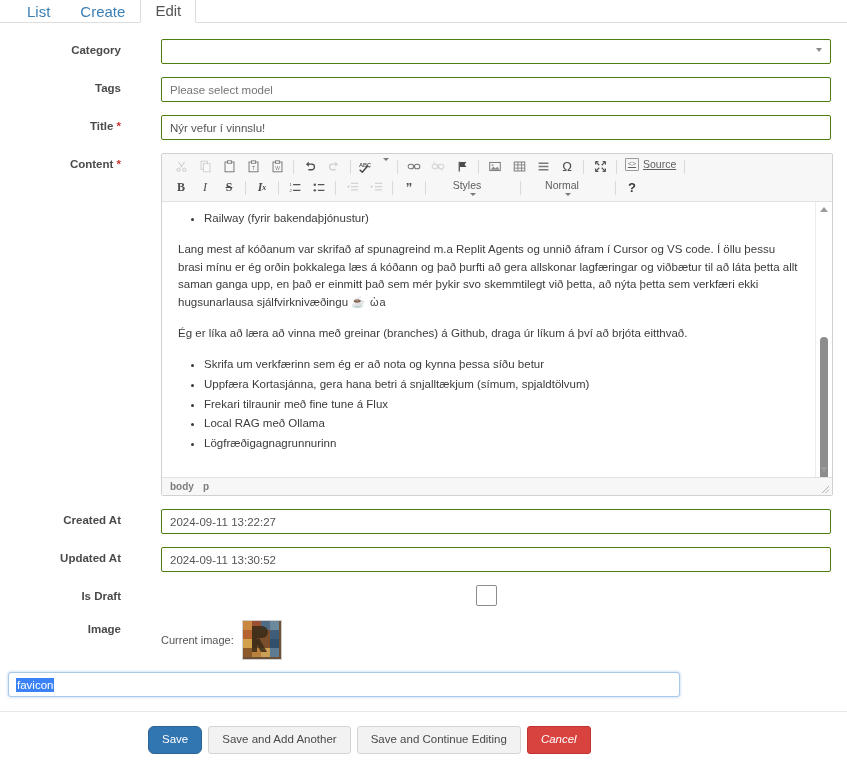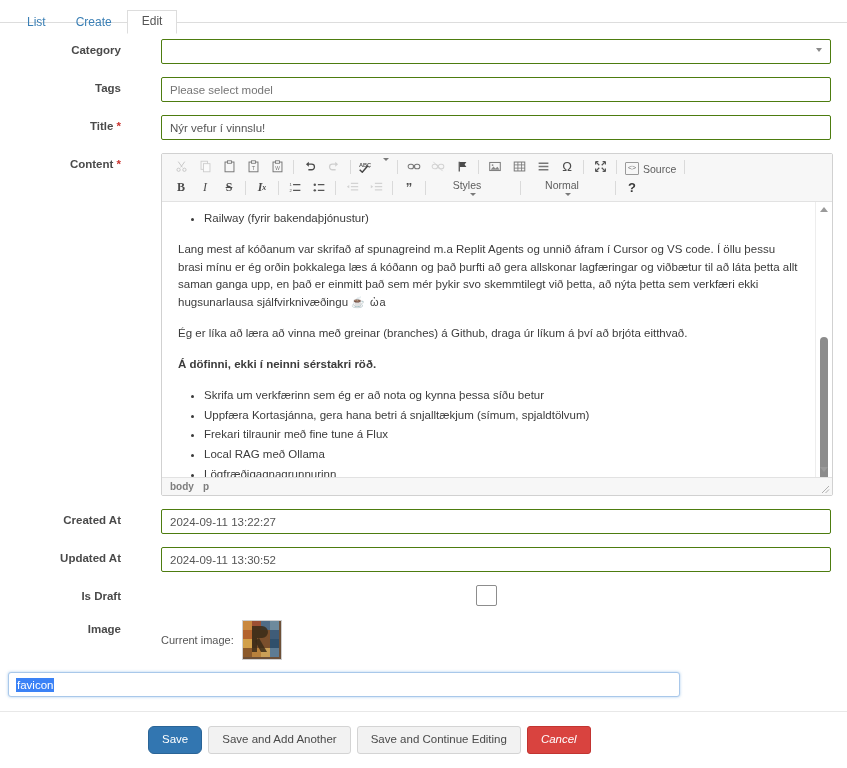--- a/index.html
+++ b/index.html
@@ -6,23 +6,23 @@
   body{
     width:847px;height:768px;overflow:hidden;
     background:#ffffff;
     font-family:"Liberation Sans", sans-serif;
     font-size:12px;color:#333;
     -webkit-font-smoothing:antialiased;
   }
   
   .tabs{display:flex;align-items:flex-end;height:22px;border-bottom:1px solid #ddd;padding-left:12px;}
   .tab{
-    padding:3px 14px 4px;font-size:12px;color:#3a7fb5;
+    padding:3px 14px 4px;font-size:15px;color:#3a7fb5;
     border:1px solid transparent;border-bottom:none;cursor:pointer;
-    line-height:15px;position:relative;top:12px;background:transparent;
+    line-height:15px;position:relative;top:1px;background:transparent;
   }
   .tab.active{color:#555;background:#fff;border-color:#ddd;border-bottom:1px solid #fff;cursor:default;}
   
   .form{padding-top:16px;}
   .row{display:flex;align-items:flex-start;margin-bottom:13px;gap:26px;}
   .lbl{
     width:135px;text-align:right;padding-right:14px;padding-top:5px;
     font-size:11.5px;font-weight:bold;color:#4a4a4a;box-sizing:border-box;flex:none;
   }
   .req{color:#c9302c;font-weight:bold;}
@@ -60,21 +60,21 @@
   }
   .tb-combo .cv{padding-right:12px;}
   .tb-combo .cc{width:0;height:0;border-left:3px solid transparent;border-right:3px solid transparent;border-top:3.5px solid #7a7a7a;}
   .tb-btn.bold{font-weight:bold;font-size:12px;color:#4c4c4c;font-family:"Liberation Serif",serif;}
   .tb-btn.ital{font-style:italic;font-size:12px;color:#4c4c4c;font-family:"Liberation Serif",serif;}
   .tb-btn.strike{text-decoration:line-through;font-weight:bold;font-size:12px;color:#4c4c4c;font-family:"Liberation Serif",serif;}
   .tb-btn.sub{font-style:italic;font-weight:bold;font-size:12px;color:#4c4c4c;font-family:"Liberation Serif",serif;}
   .tb-btn.omega{font-size:13px;color:#4c4c4c;}
   .tb-btn.quote{font-weight:bold;font-size:13px;color:#4c4c4c;}
   .tb-btn.help{font-weight:bold;font-size:13px;color:#3a3a3a;}
-  .tb-src{display:inline-flex;align-items:flex-end;gap:4px;font-size:10.5px;color:#5d5d5d;padding:0 4px;height:17px;cursor:pointer;}
+  .tb-src{display:inline-flex;align-items:flex-start;gap:4px;font-size:10.5px;color:#5d5d5d;padding:0 4px;height:17px;cursor:pointer;text-decoration:underline;}
   .srcbox{
     display:inline-block;width:12px;height:11px;border:1px solid #9a9a9a;border-radius:1px;
     font-size:7px;line-height:10px;text-align:center;color:#6e6e6e;
   }
   
   .cke-body{position:relative;height:275px;overflow:hidden;background:#fff;}
   .cke-content{
     position:absolute;left:0;top:0;right:18px;bottom:0;
     padding:8px 16px 8px 16px;overflow:hidden;
     font-size:11.5px;line-height:1.55;color:#3b3b3b;box-sizing:border-box;
@@ -338,21 +338,20 @@
         <div class="cke-body">
           <div class="cke-content">
             <ul>
               <li>Railway (fyrir bakendaþjónustur)</li>
             </ul>
             <p>
               <span>Lang mest af kóðanum var skrifað af spunagreind m.a Replit Agents og unnið áfram í Cursor og VS code. Í öllu þessu brasi mínu er ég orðin þokkalega læs á kóðann og það þurfti að gera allskonar lagfæringar og viðbætur til að láta þetta allt saman ganga upp, en það er einmitt það sem mér þykir svo skemmtilegt við þetta, að nýta þetta sem verkfæri ekki hugsunarlausa sjálfvirknivæðingu</span>
               <span class="emoji">☕ ὠa</span>
             </p>
             <p>Ég er líka að læra að vinna með greinar (branches) á Github, draga úr líkum á því að brjóta eitthvað.</p>
-            <p class="hl">Á döfinni, ekki í neinni sérstakri röð.</p>
             <ul>
               <li>Skrifa um verkfærinn sem ég er að nota og kynna þessa síðu betur</li>
               <li>Uppfæra Kortasjánna, gera hana betri á snjalltækjum (símum, spjaldtölvum)</li>
               <li>Frekari tilraunir með fine tune á Flux</li>
               <li>Local RAG með Ollama</li>
               <li>Lögfræðigagnagrunnurinn</li>
 
             </ul>
           </div>
           <div class="sbar">

